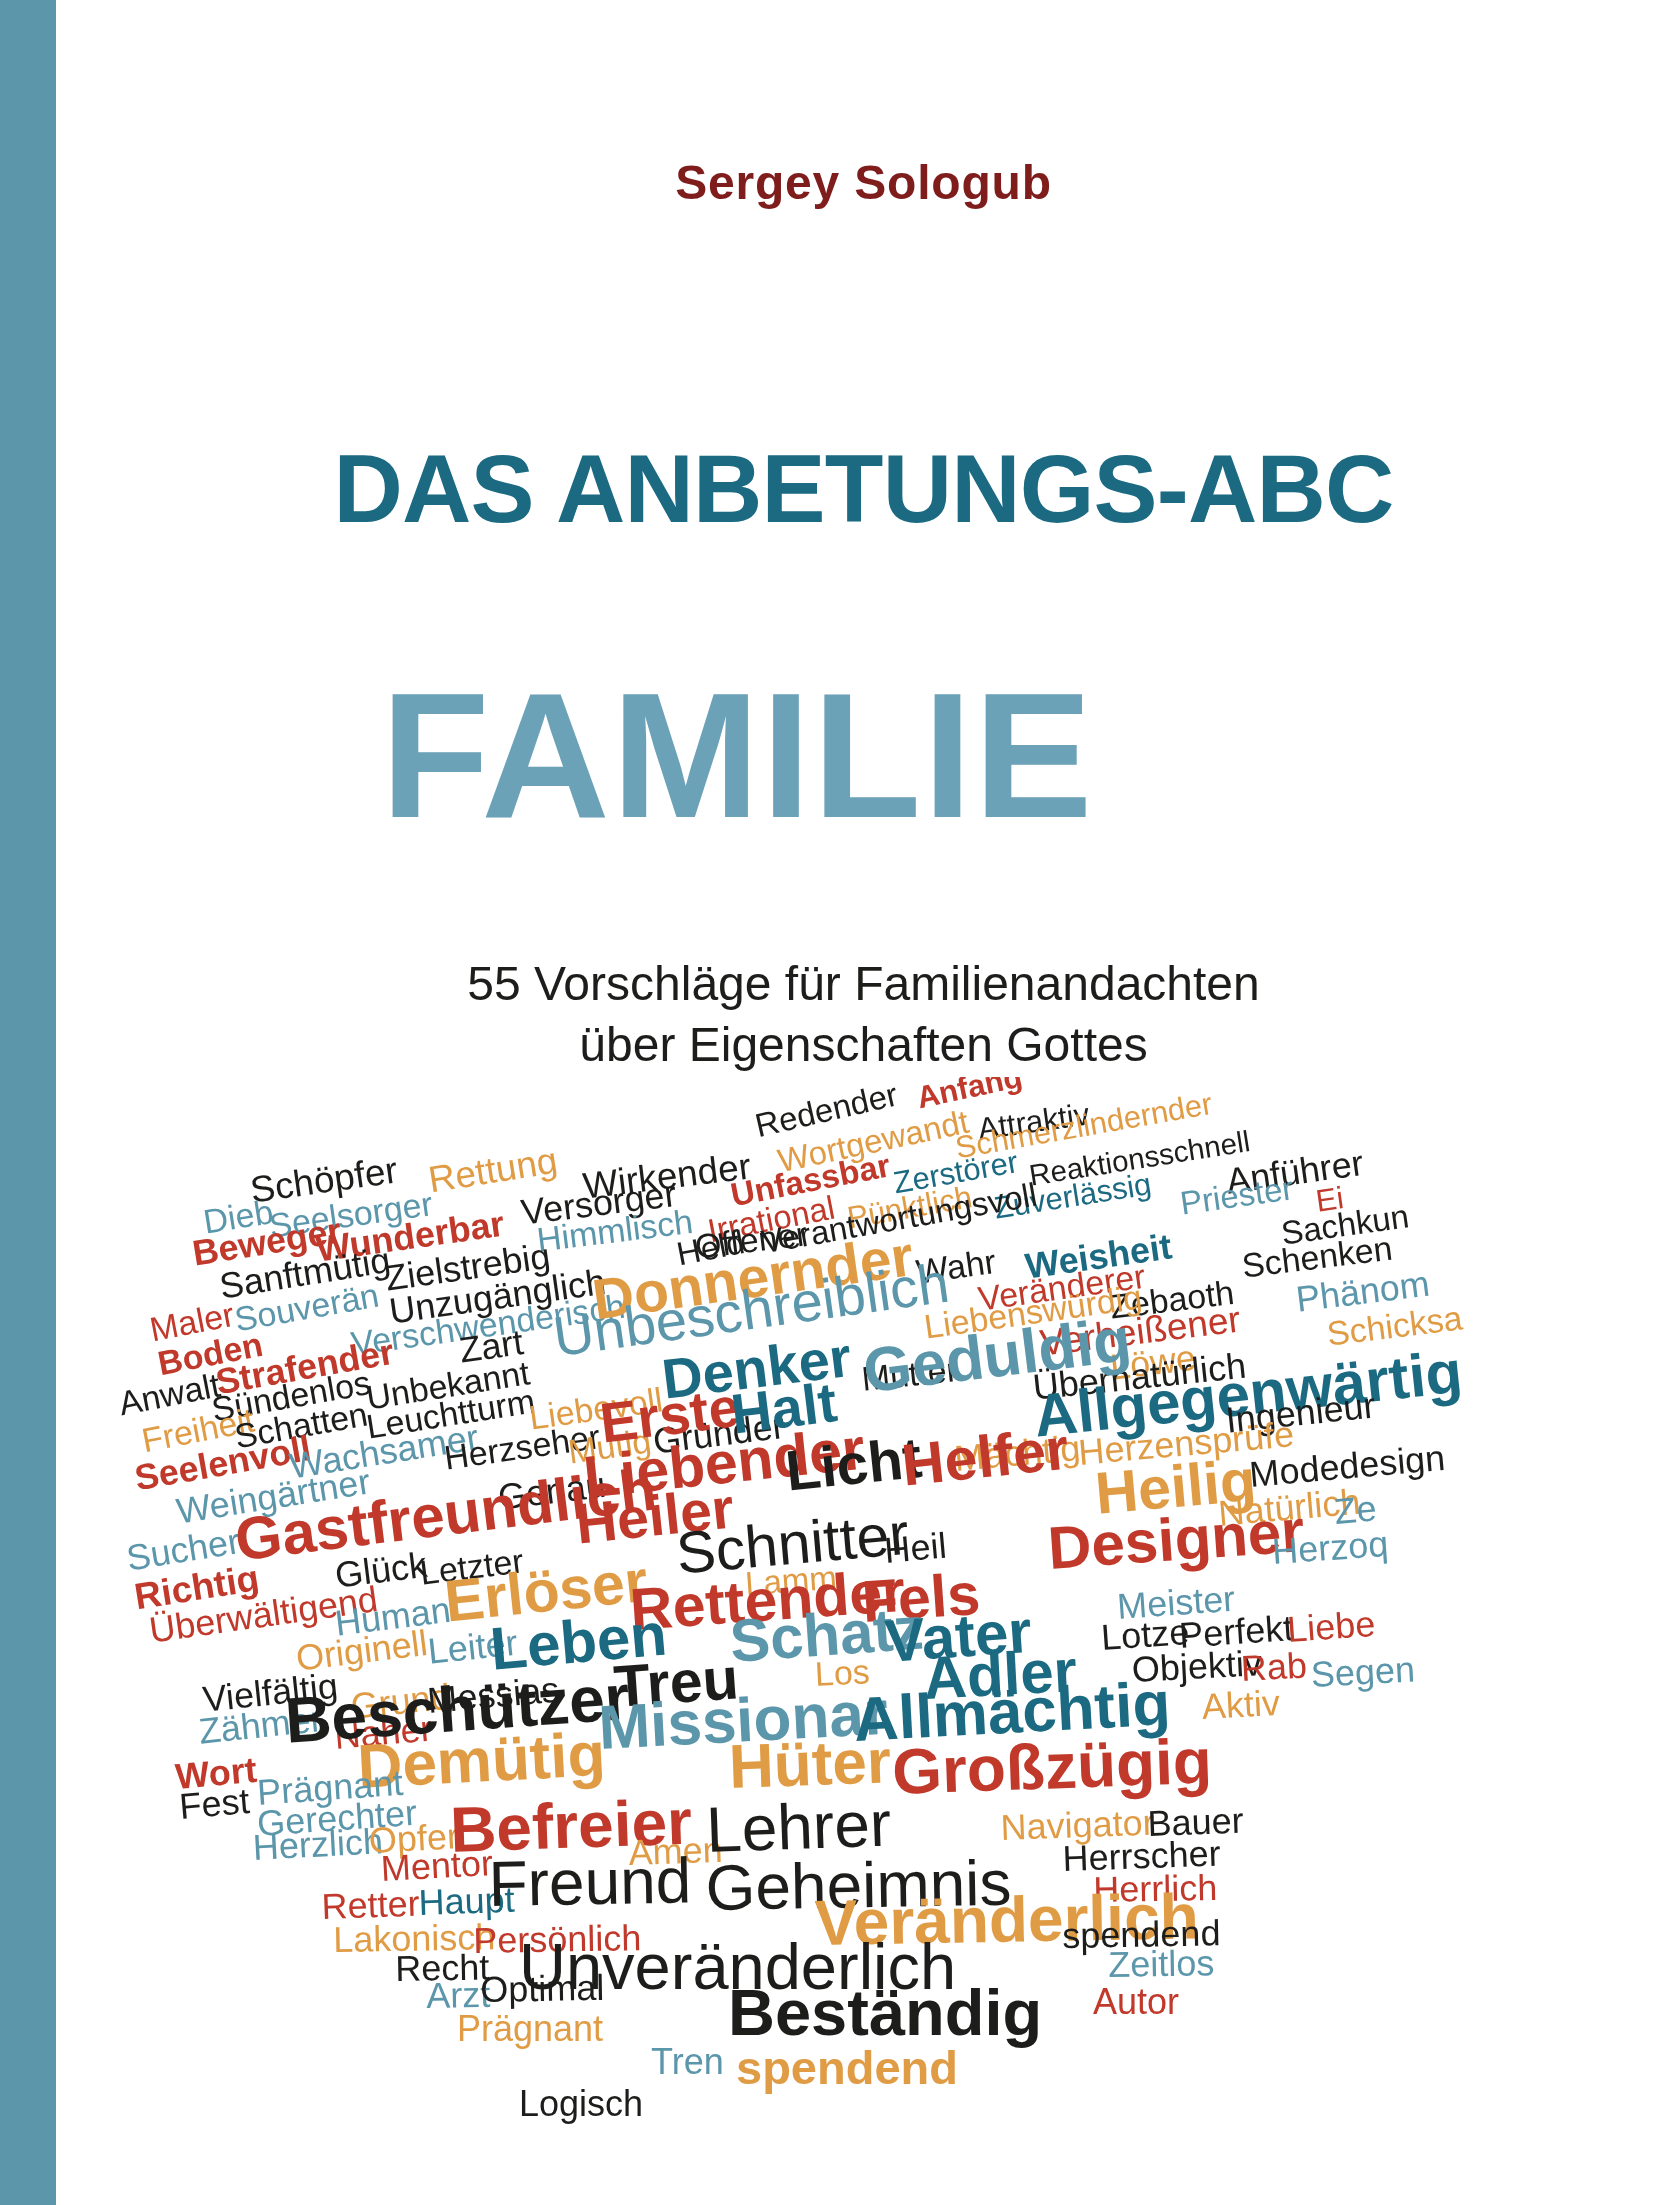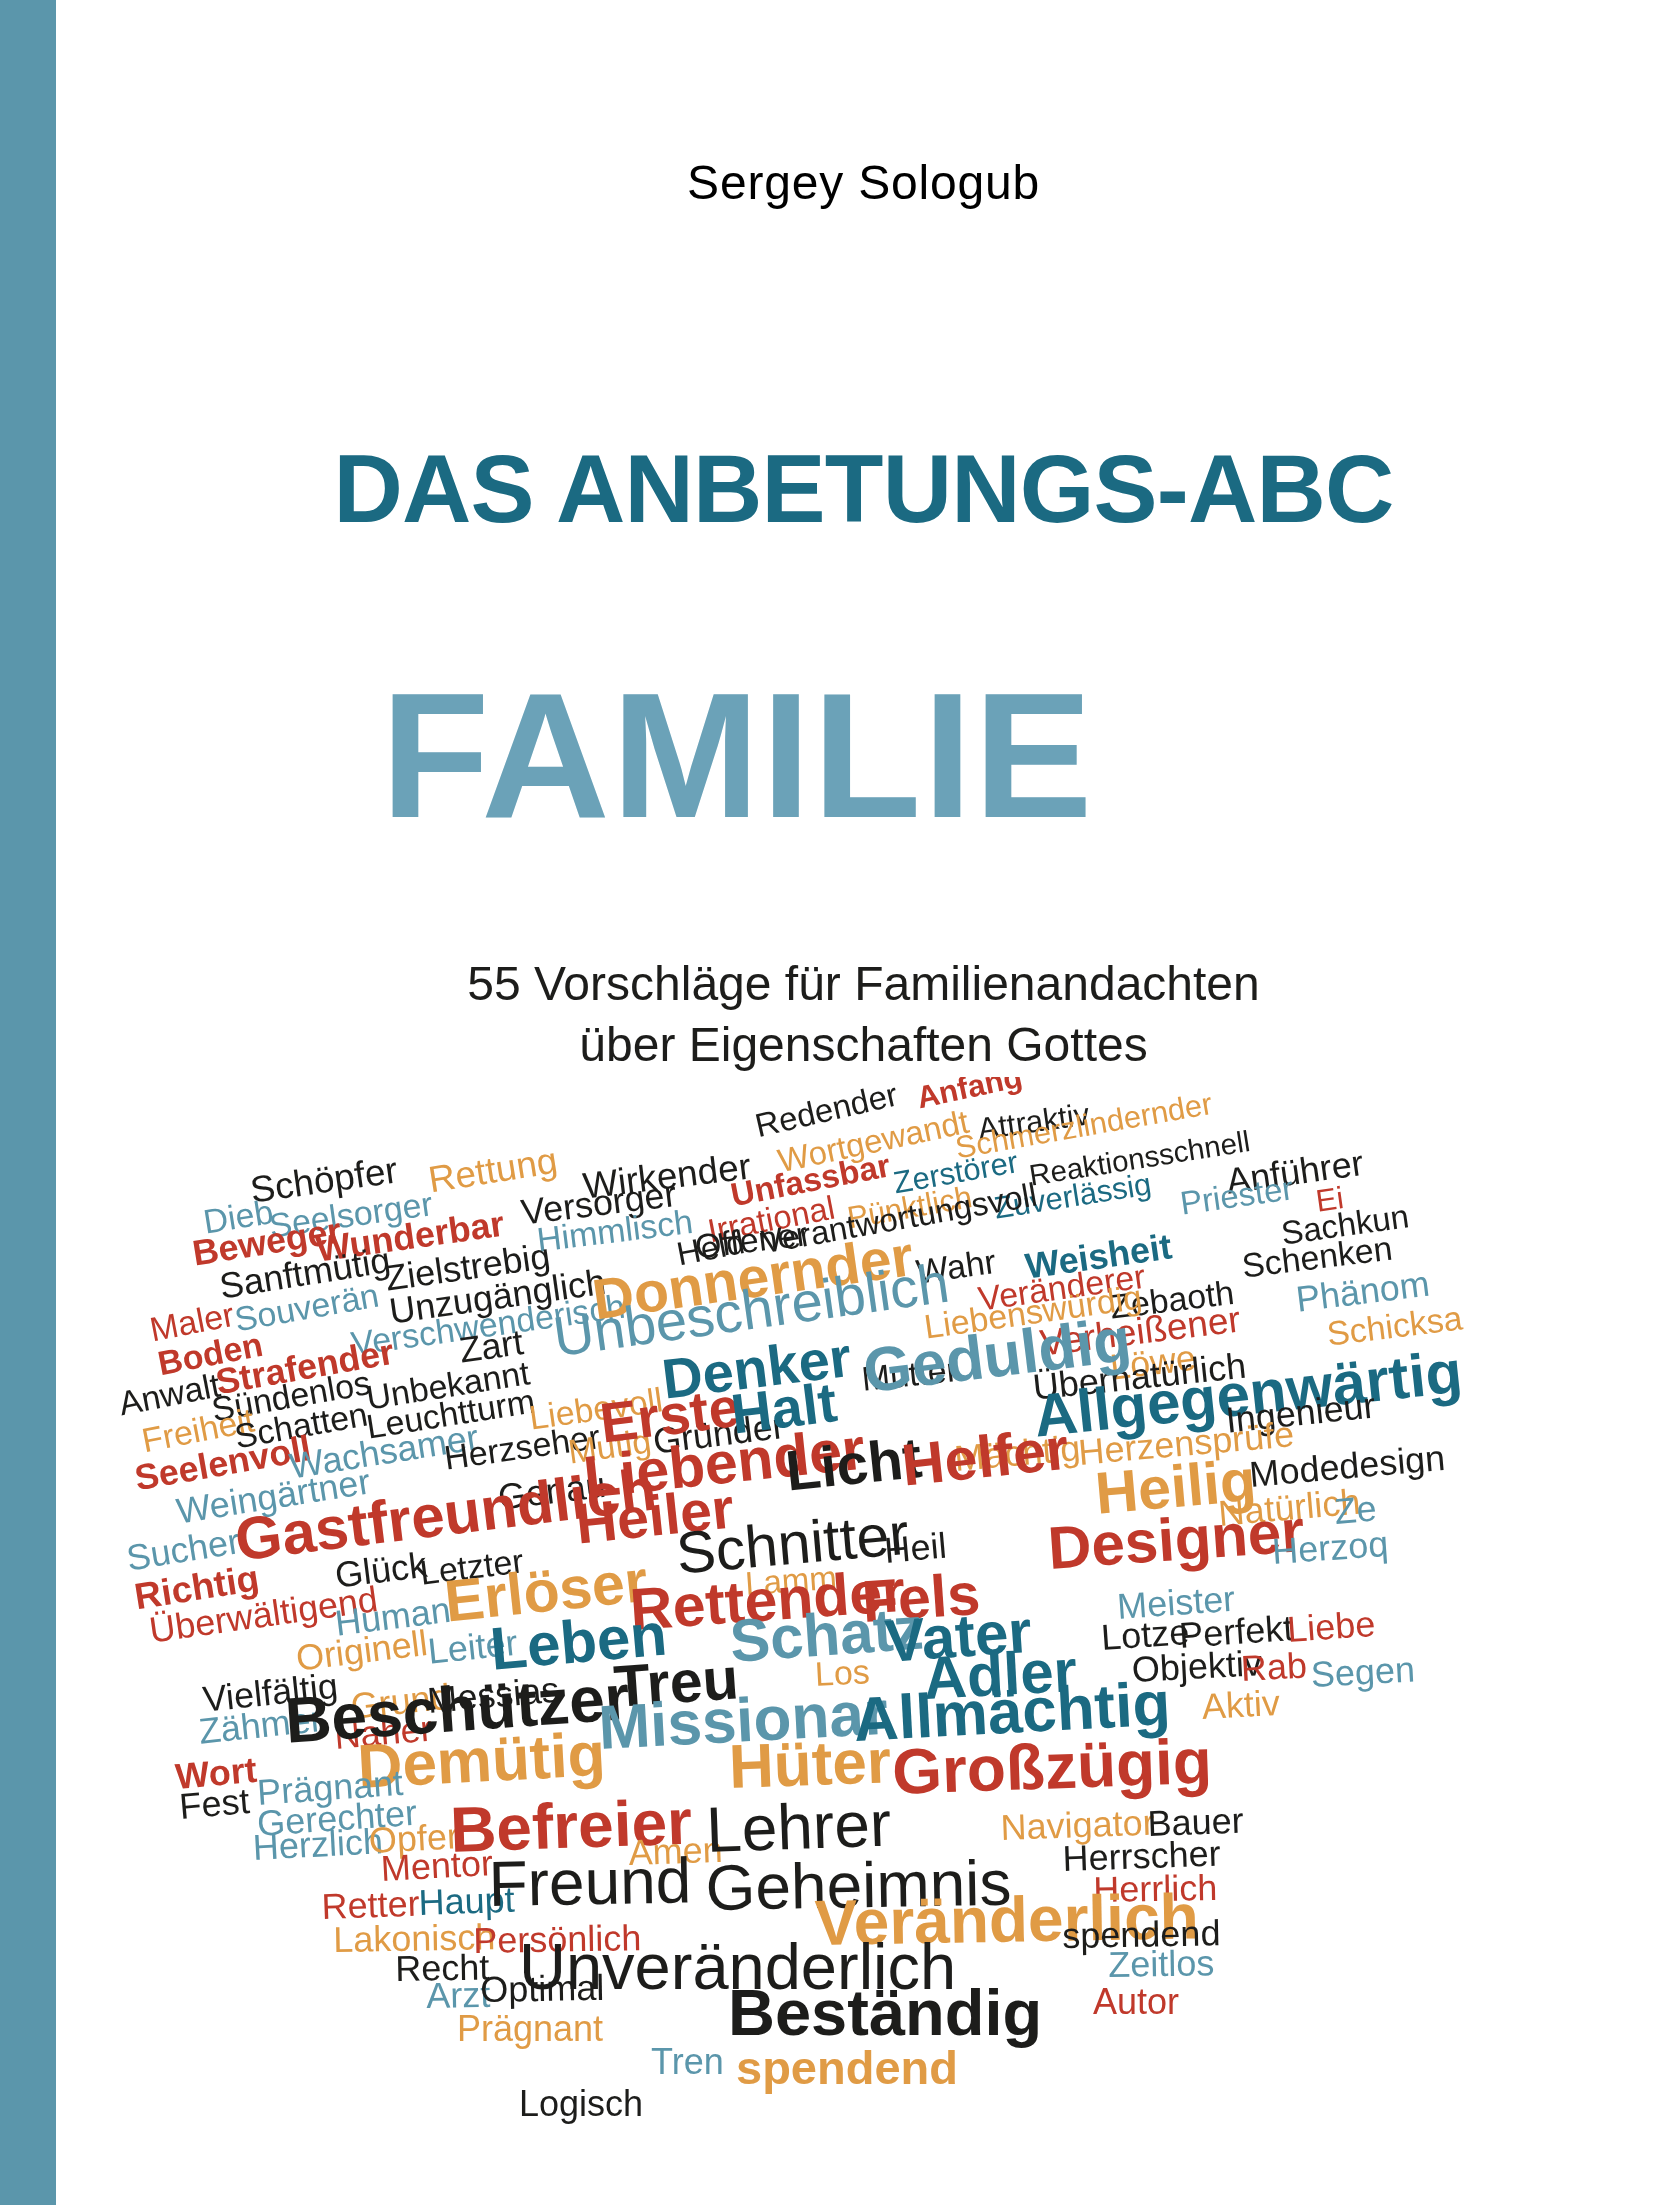--- a/index.html
+++ b/index.html
@@ -31,23 +31,23 @@
     background: #5b96ab;
   }
   
   .author {
     position: absolute;
     top: 155px;
     left: 56px;
     width: 1615px;
     text-align: center;
     font-size: 48px;
-    font-weight: normal;
+    font-weight: bold;
     letter-spacing: 0.8px;
-    color: #000000;
+    color: #7f1d1d;
   }
   
   .title-1 {
     position: absolute;
     top: 434px;
     left: 56px;
     width: 1615px;
     text-align: center;
     font-size: 96px;
     font-weight: bold;

